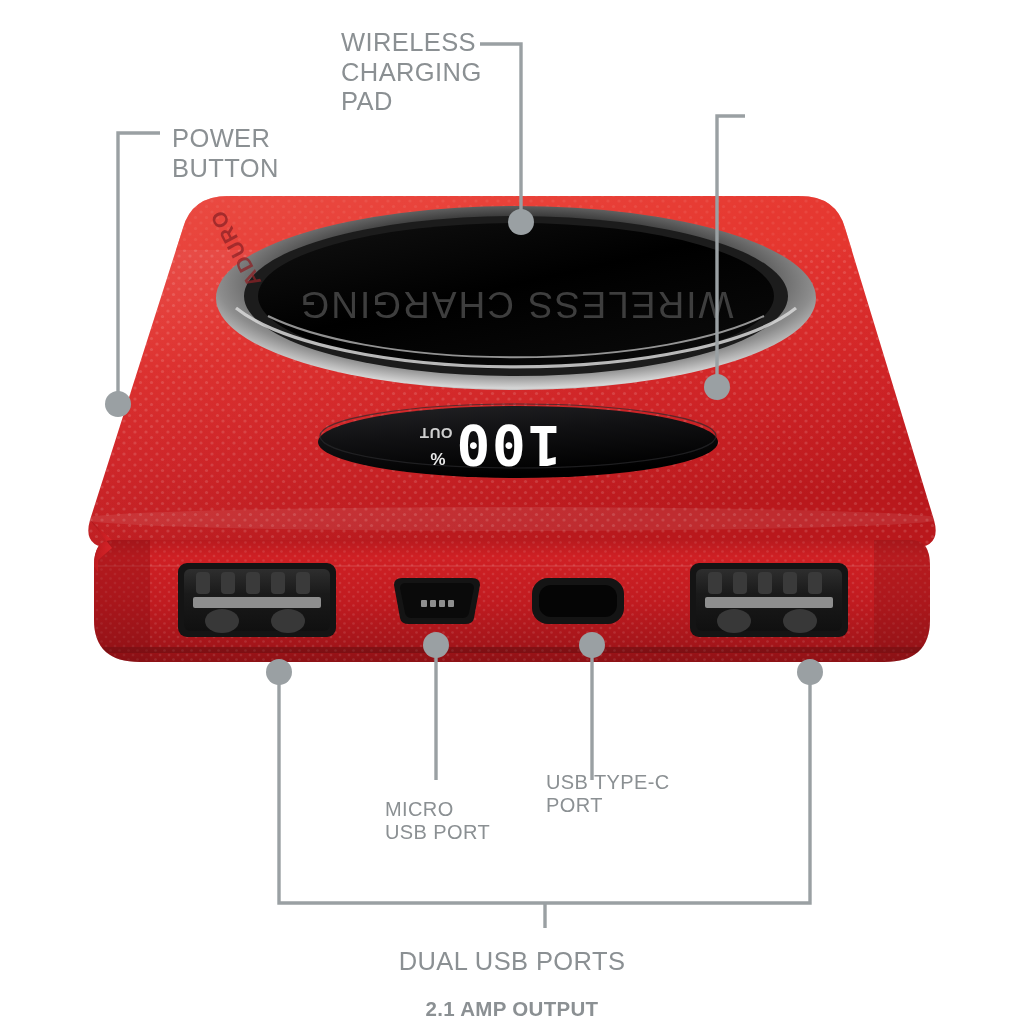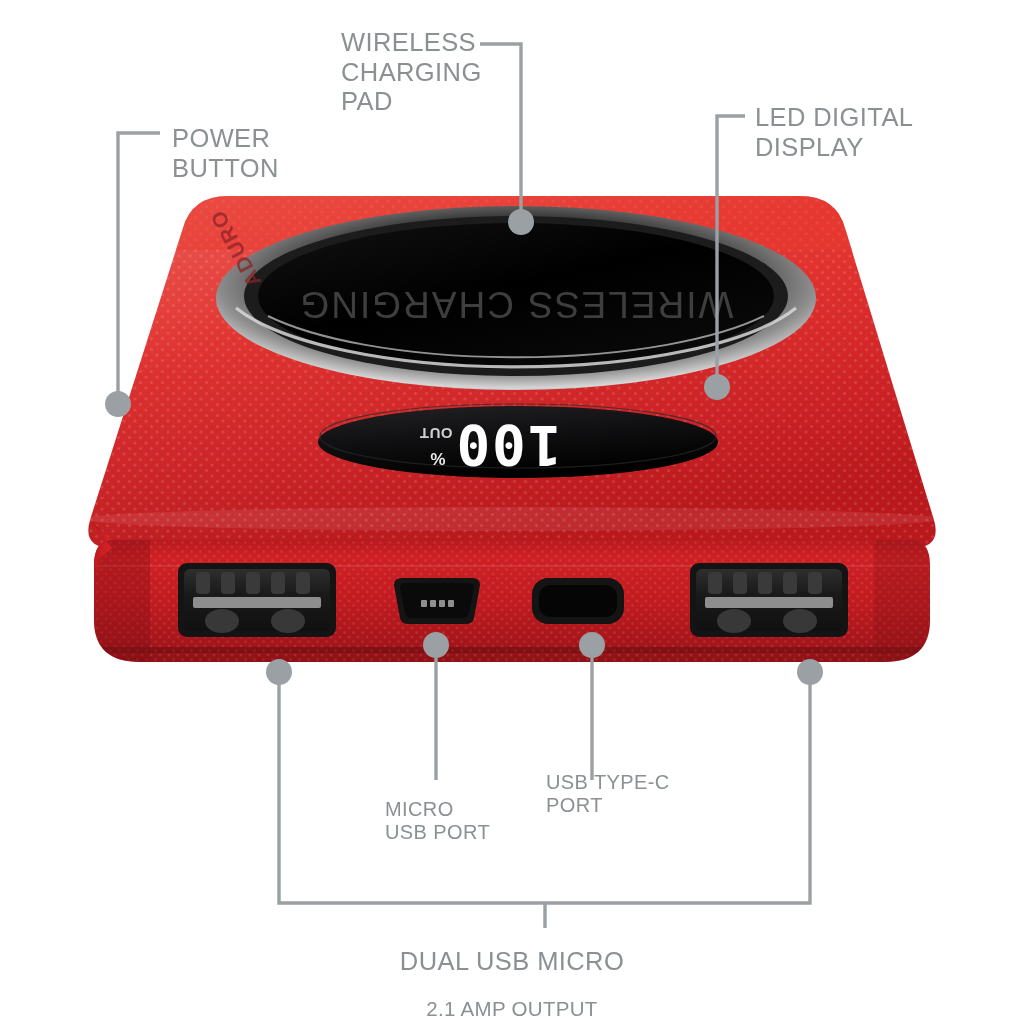--- a/index.html
+++ b/index.html
@@ -19,21 +19,21 @@
     font-weight:300;
     letter-spacing:0.4px;
     line-height:1.16;
     white-space:pre-line;
     font-family:"Liberation Sans", sans-serif;
   }
   .ct-26{font-size:25.5px;}
   .ct-24{font-size:20px;}
   .ct-center{text-align:center;}
   .bold-sub{
-    font-weight:400;
+    font-weight:700;
     color:#8b9093;
     font-size:20.5px;
     letter-spacing:0.3px;
   }
 
   #lbl-power{left:172px;top:124px;}
   #lbl-wireless{left:341px;top:28px;}
   #lbl-led{left:755px;top:103px;}
   #lbl-micro{left:385px;top:798px;}
   #lbl-typec{left:546px;top:752px;margin-top:19px;}
@@ -252,27 +252,25 @@
     </g>
   </svg>
 
   <div class="callout-text ct-26" id="lbl-wireless">WIRELESS
 CHARGING
 PAD</div>
 
   <div class="callout-text ct-26" id="lbl-power">POWER
 BUTTON</div>
 
-  <div class="callout-text ct-26" id="lbl-led">LED DIGITAL
-DISPLAY</div>
 
   <div class="callout-text ct-24" id="lbl-micro">MICRO
 USB PORT</div>
 
   <div class="callout-text ct-24" id="lbl-typec">USB TYPE-C
 PORT</div>
 
   <div class="callout-text ct-center" id="lbl-dual">
-    <span class="l1">DUAL USB MICRO</span>
+    <span class="l1">DUAL USB PORTS</span>
     <span class="l2 bold-sub">2.1 AMP OUTPUT</span>
   </div>
 
 </div>
 
 </body></html>

